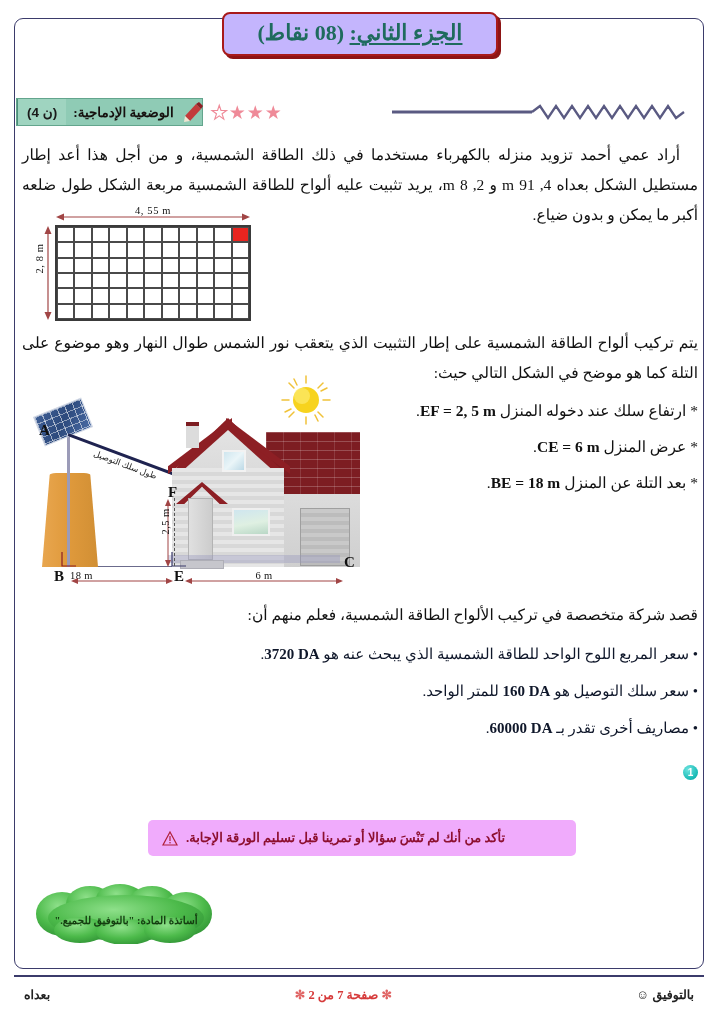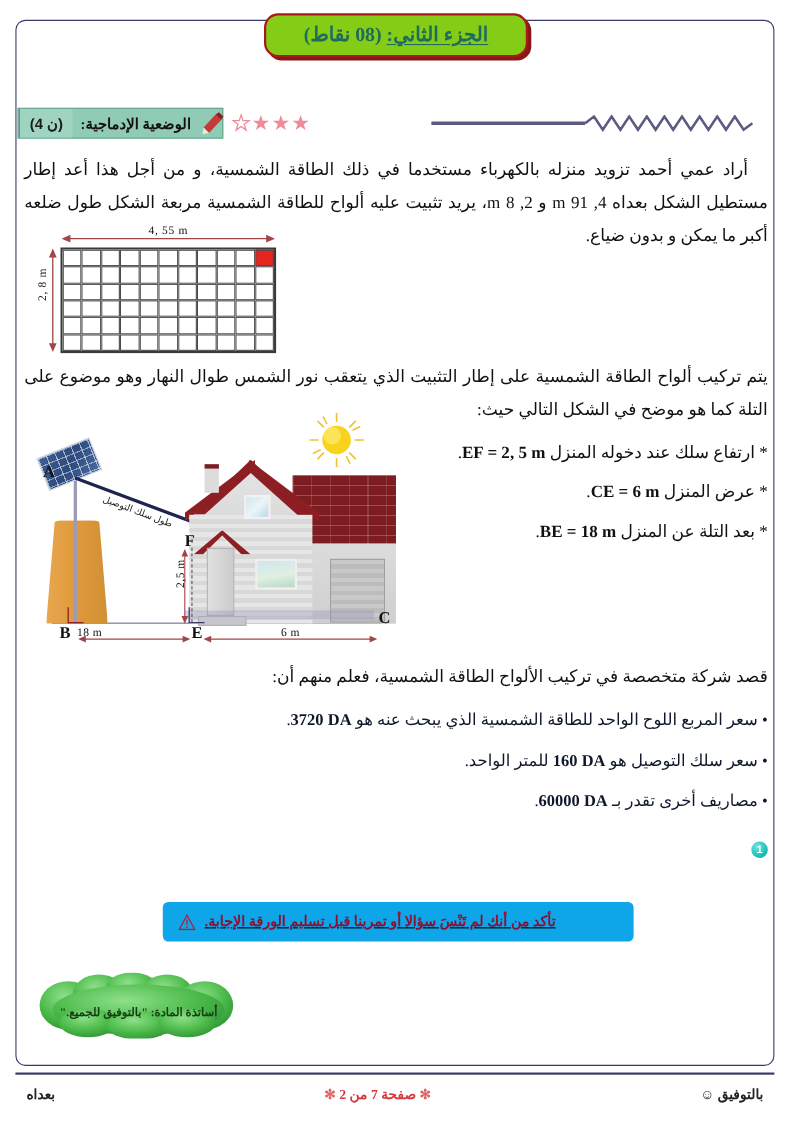--- a/index.html
+++ b/index.html
@@ -30,27 +30,27 @@
 
   
   #title-wrap {
     position: absolute;
     left: 0; right: 0;
     top: 12px;
     display: flex;
     justify-content: center;
   }
   #title-pill {
-    background: #84cc16;
+    background: #c4b5fd;
     border: 2.4px solid #a81a1a;
-    border-radius: 13px;
+    border-radius: 8px;
     box-shadow: 3px 3px 0 #8d1414;
     padding: 6px 34px 8px 34px;
     color: #1f6b5e;
-    font-size: 18px;
+    font-size: 22px;
     font-weight: bold;
     letter-spacing: .3px;
     white-space: nowrap;
   }
   #title-pill .underlined { text-decoration: underline; text-underline-offset: 3px; }
 
   
   #banner-row {
     position: absolute;
     top: 96px;
@@ -367,27 +367,26 @@
     display: flex; align-items: center; justify-content: center;
     flex: 0 0 auto;
   }
   #q-text { font-size: 15.5px; color: #111; }
 
   
   #warn-box {
     position: absolute;
     left: 148px; top: 820px;
     width: 428px; height: 36px;
-    background: #0ea5e9;
+    background: #f0abfc;
     border-radius: 5px;
     display: flex; flex-direction: row-reverse;
     align-items: center; gap: 8px;
     padding: 0 14px;
     box-sizing: border-box;
-    text-decoration: underline;
   }
   #warn-text { font-size: 13px; color: #8d1030; font-weight: bold; }
   #warn-icon { width: 16px; height: 15px; flex: 0 0 auto; }
 
   
   #cloud {
     position: absolute;
     left: 28px; top: 884px;
     width: 196px; height: 60px;
   }

